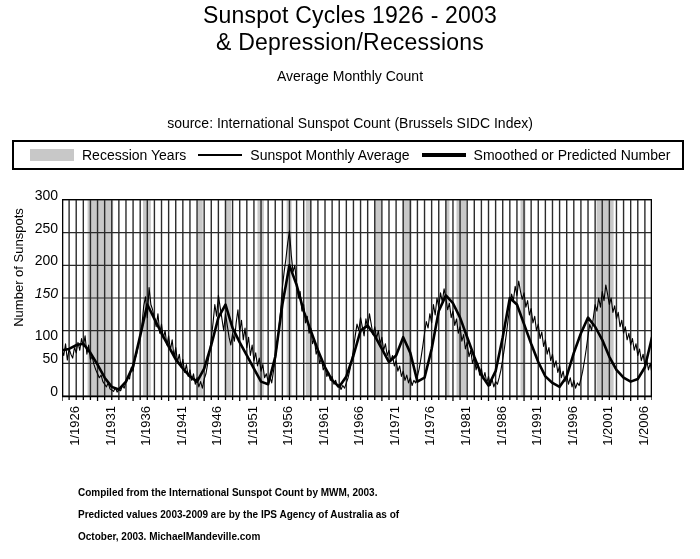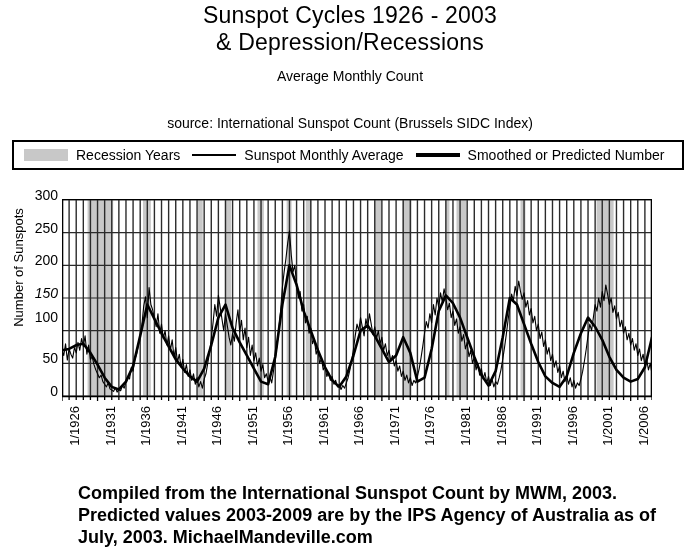--- a/index.html
+++ b/index.html
@@ -34,21 +34,21 @@
   .legend{
     position:absolute;
     left:12px;
     top:140px;
     width:672px;
     height:30px;
     border:2px solid #000;
     box-sizing:border-box;
     display:flex;
     align-items:center;
-    padding-left:10px;
+    padding-left:16px;
     background:#fff;
   }
   .legend-item{display:flex;align-items:center;font-size:14px;white-space:nowrap;}
   .sw-box{width:44px;height:12px;background:#c8c8c8;margin-right:8px;}
   .sw-thin{width:44px;height:2px;background:#000;margin:0 8px;}
   .sw-thick{width:44px;height:4px;background:#000;margin:0 8px;}
   .legend-label{margin-right:4px;}
 
   .plot-wrap{
     position:absolute;
@@ -93,21 +93,21 @@
     transform:rotate(-90deg) translateX(-100%);
   }
   .footer{
     position:absolute;
     left:0;
     top:482px;
     width:700px;
     text-align:center;
   }
   .footer-line{
-    font-size:18px;
+    font-size:10px;
     font-weight:bold;
     line-height:22px;
     text-align:left;
     padding-left:78px;
   }
 </style>
 </head>
 <body>
 
 <div class="title-block">
@@ -130,21 +130,21 @@
     <span class="sw-thick"></span>
     <span class="legend-label">Smoothed or Predicted Number</span>
   </div>
 </div>
 
 <div class="plot-wrap">
   <div class="ylabel">Number of Sunspots</div>
   <div class="ytick-col" id="yticks">
       <div class="ytick" style="top: 201px;">0</div>
       <div class="ytick" style="top: 168.333px;">50</div>
-      <div class="ytick" style="top: 127px;">100</div>
+      <div class="ytick" style="top: 145px;">100</div>
       <div class="ytick" style="top: 103px; font-style: italic;">150</div>
       <div class="ytick" style="top: 70.3333px;">200</div>
       <div class="ytick" style="top: 37.6667px;">250</div>
       <div class="ytick" style="top: 5px;">300</div>
     </div>
   <svg id="chartsvg" width="590" height="206">
       <rect x="25.590361445782484" y="5" width="25.590361445784104" height="196" fill="#c8c8c8"></rect>
       <rect x="81.03614457831391" y="5" width="7.819277108433084" height="196" fill="#c8c8c8"></rect>
       <rect x="135.77108433734875" y="5" width="4.975903614458161" height="196" fill="#c8c8c8"></rect>
       <rect x="162.78313253012112" y="5" width="6.397590361444827" height="196" fill="#c8c8c8"></rect>
@@ -370,14 +370,14 @@
       <div class="xlab" style="left: 467.048px; top: 2px;">1/1991</div>
       <div class="xlab" style="left: 502.59px; top: 2px;">1/1996</div>
       <div class="xlab" style="left: 538.133px; top: 2px;">1/2001</div>
       <div class="xlab" style="left: 573.675px; top: 2px;">1/2006</div>
     </div>
 </div>
 
 <div class="footer">
   <div class="footer-line">Compiled from the International Sunspot Count by MWM, 2003.</div>
   <div class="footer-line">Predicted values 2003-2009 are by the IPS Agency of Australia as of</div>
-  <div class="footer-line">July, 2003.  MichaelMandeville.com</div>
+  <div class="footer-line">October, 2003.  MichaelMandeville.com</div>
 </div>
 
 </body></html>

